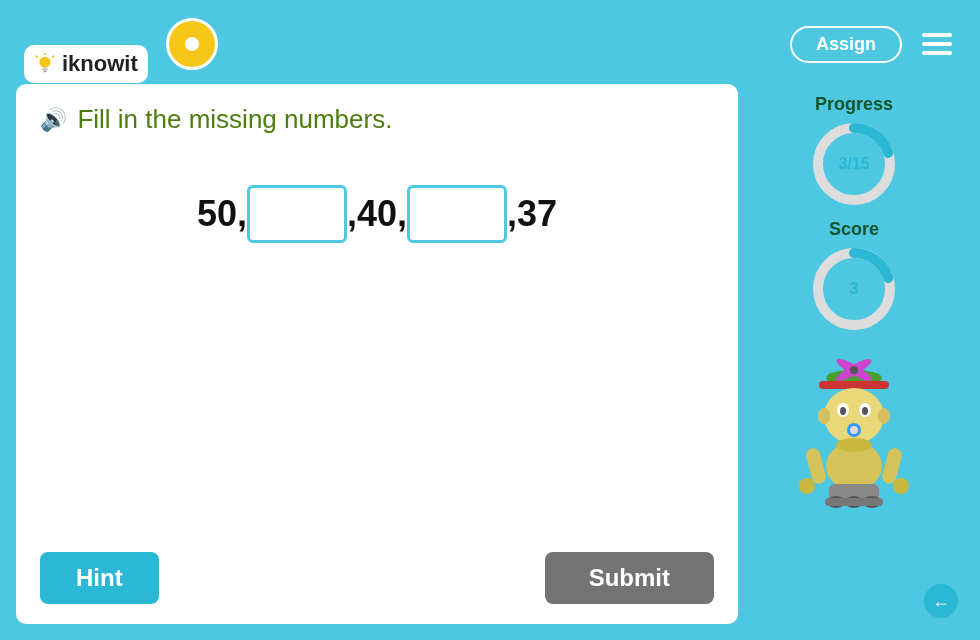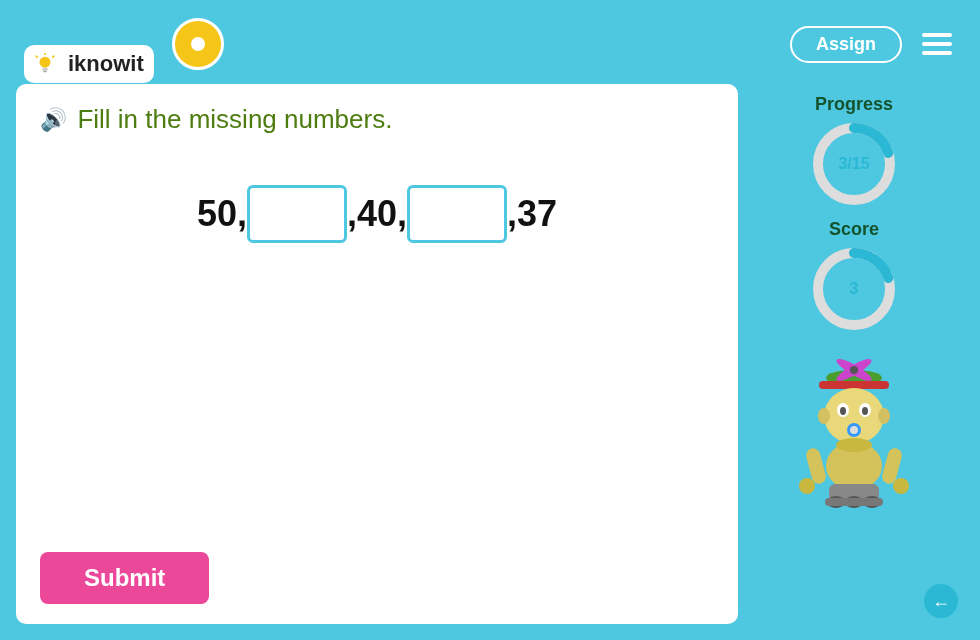--- a/index.html
+++ b/index.html
@@ -32,21 +32,21 @@
       border-radius: 10px 10px 0 0;
       position: relative;
     }
 
     .logo {
       background: white;
       border-radius: 10px;
       padding: 6px 10px;
       display: flex;
       align-items: center;
-      gap: 12px;
+      gap: 6px;
       font-weight: bold;
       font-size: 22px;
       color: #222;
       margin-top: 40px;
     }
 
     .logo .bulb {
       width: 22px;
       height: 22px;
     }
@@ -193,21 +193,21 @@
       color: white;
       font-size: 24px;
       font-weight: bold;
       padding: 12px 36px;
       border: none;
       border-radius: 8px;
       cursor: pointer;
     }
 
     .submit-btn {
-      background: #ec4899;
+      background: #737373;
       color: white;
       font-size: 24px;
       font-weight: bold;
       padding: 12px 44px;
       border: none;
       border-radius: 8px;
       cursor: pointer;
     }
 
     
@@ -327,20 +327,21 @@
         <input class="number-input" type="text" maxlength="3" style="">
         <span class="number-static">,</span>
         <span class="number-static">40</span>
         <span class="number-static">,</span>
         <input class="number-input" type="text" maxlength="3" style="">
         <span class="number-static">,</span>
         <span class="number-static">37</span>
       </div>
 
       <div class="bottom-buttons">
+        <button class="hint-btn">Hint</button>
         <button class="submit-btn">Submit</button>
       </div>
     </div>
 
     <div class="right-panel">
 
       <div class="donut-wrap">
         <span class="panel-label">Progress</span>
         <div class="donut-container">
           <svg width="90" height="90" viewBox="0 0 90 90">

